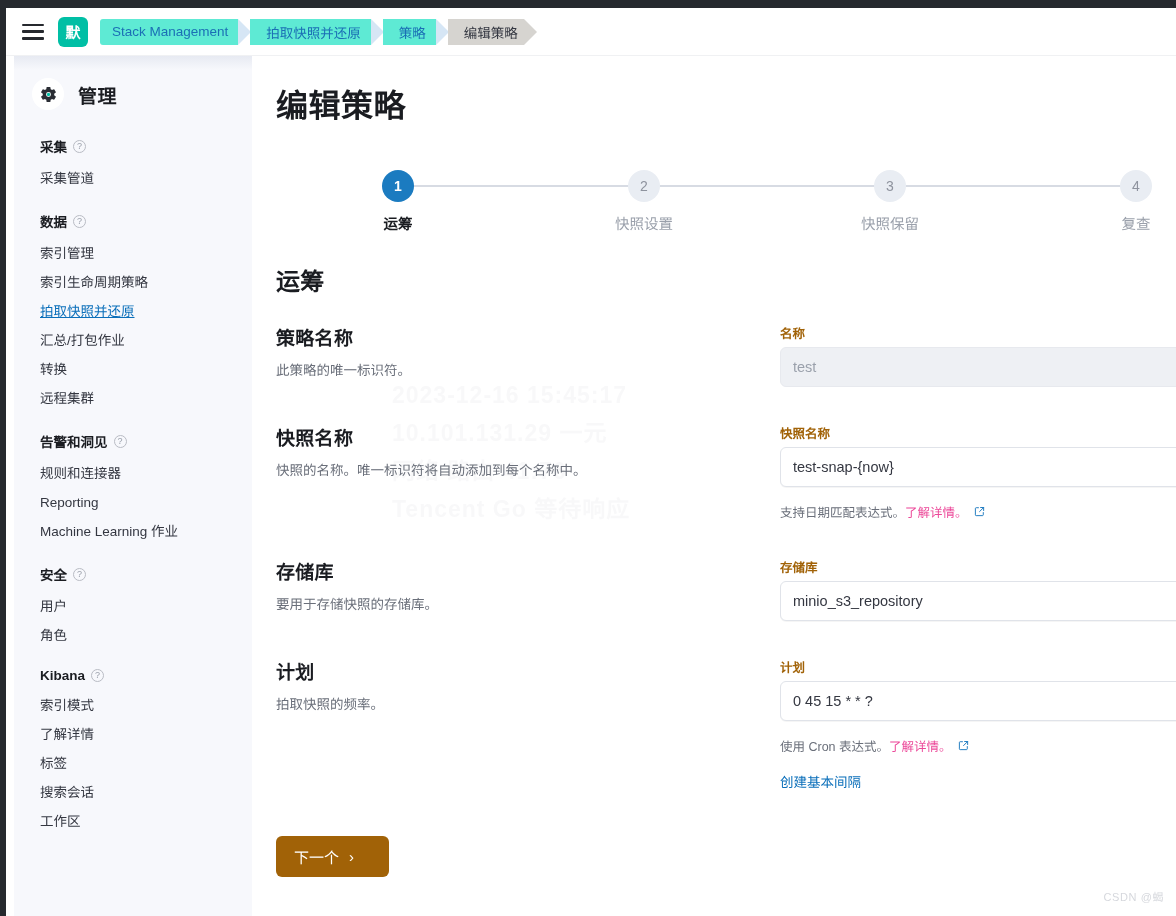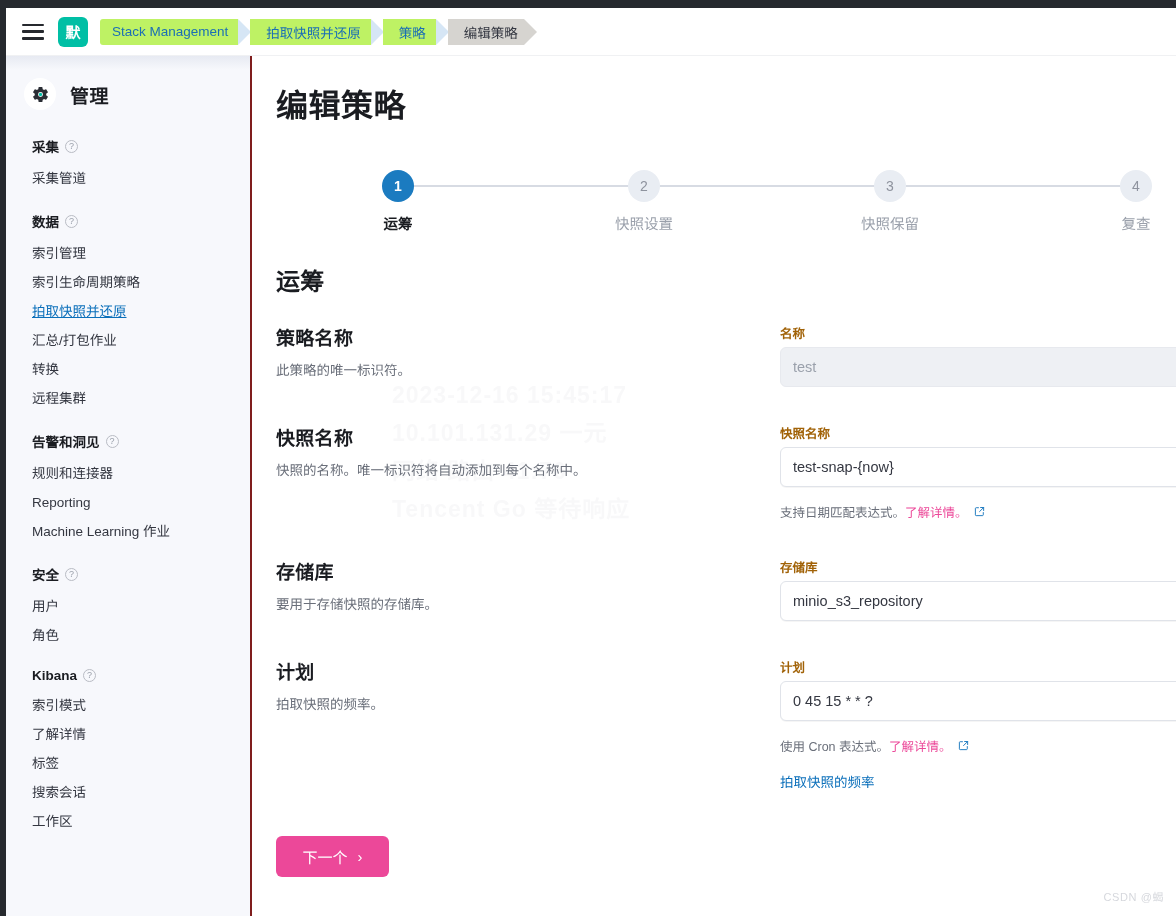--- a/index.html
+++ b/index.html
@@ -62,21 +62,21 @@
   }
 
   
   .breadcrumbs {
     display: flex; align-items: center; height: 26px;
   }
   .crumb {
     position: relative;
     height: 26px;
     display: flex; align-items: center;
-    background: #bef264;
+    background: #5eead4;
     color: #1b6fb5;
     font-size: 13.5px;
     padding: 0 10px 0 16px;
     margin-right: 12px;
     cursor: pointer;
     white-space: nowrap;
   }
   .crumb:first-child {
     padding-left: 12px;
     border-radius: 3px 0 0 3px;
@@ -98,24 +98,24 @@
     border-left-color: #d6d4d0;
   }
   .crumb.last {
     margin-right: 0;
     padding-right: 6px;
   }
 
   
   .sidebar {
     position: absolute;
-    top: 56px; left: 6px;
+    top: 56px; left: 14px;
     width: 246px; height: 860px;
     background: #f7f8fc;
-    border-right: 2px solid #7f1d1d;
+    border-right: 5px solid #7f1d1d;
     overflow: hidden;
   }
   .sidebar-top-shade {
     position: absolute; top: 0; left: 0;
     width: 246px; height: 14px;
     background: linear-gradient(180deg,#e7eaf2 0%, #f7f8fc 100%);
   }
   .sidebar-header {
     display: flex; align-items: center;
     padding: 22px 0 0 18px;
@@ -301,26 +301,26 @@
     color: #0b6fba;
     cursor: pointer;
     text-decoration: none;
   }
 
   
   .next-btn {
     position: absolute;
     left: 24px; top: 780px;
     min-width: 113px; height: 41px;
-    background: #ec4899;
+    background: #a16207;
     color: #ffffff;
     border: none; border-radius: 6px;
     font-size: 15px;
     font-family: "Liberation Sans", sans-serif;
-    display: flex; align-items: center; justify-content: center;
+    display: flex; align-items: center; 
     gap: 10px;
     cursor: pointer;
     padding: 0 18px;
   }
   .next-btn .chev {
     font-size: 15px; line-height: 1;
   }
 
   
   .bg-watermark {
@@ -525,21 +525,21 @@
           <div class="field-help">
             <span>使用 Cron 表达式。</span>
             <a class="link">了解详情。</a>
             <span class="ext-icon">
               <svg width="11" height="11" viewBox="0 0 16 16" aria-hidden="true">
                 <path d="M6.5 2.5H3.2A1.2 1.2 0 0 0 2 3.7v9.1A1.2 1.2 0 0 0 3.2 14h9.1a1.2 1.2 0 0 0 1.2-1.2V9.5" fill="none" stroke="#0b6fba" stroke-width="1.3" stroke-linecap="round"></path>
                 <path d="M9.6 2.2H14v4.4M14 2.2 8.1 8.1" fill="none" stroke="#0b6fba" stroke-width="1.3" stroke-linecap="round" stroke-linejoin="round"></path>
               </svg>
             </span>
           </div>
-          <a class="sub-link">拍取快照的频率</a>
+          <a class="sub-link">创建基本间隔</a>
         </div>
       </div>
     </div>
 
     <button class="next-btn">
       <span>下一个</span>
       <span class="chev">›</span>
     </button>
 
     <div class="corner-watermark">CSDN @蝎</div>

